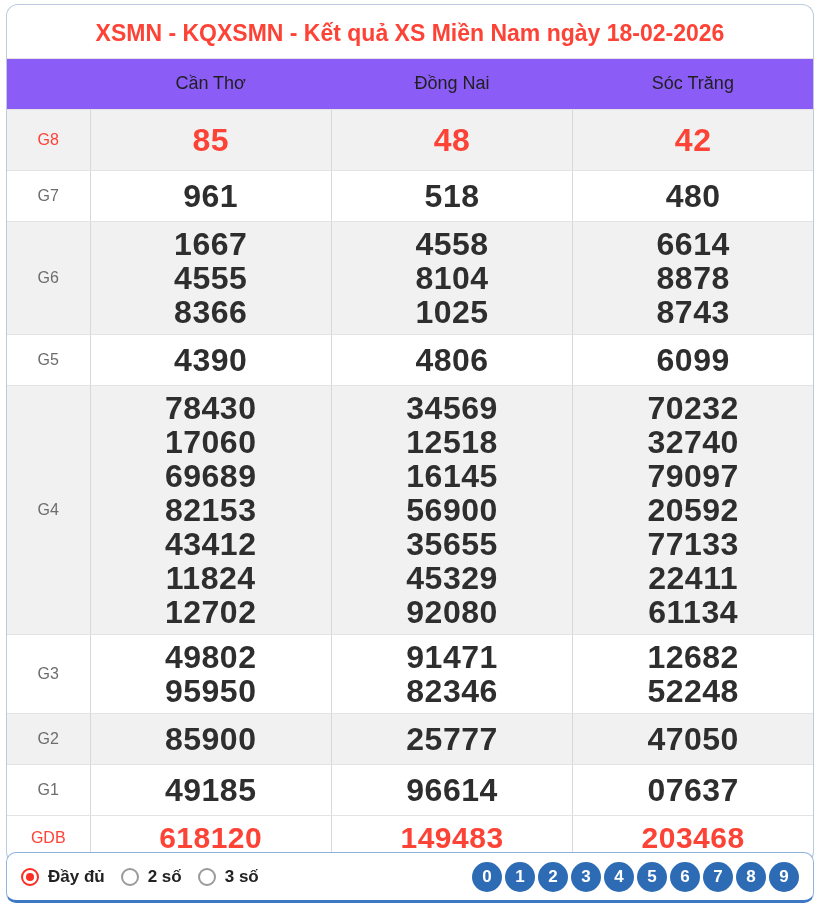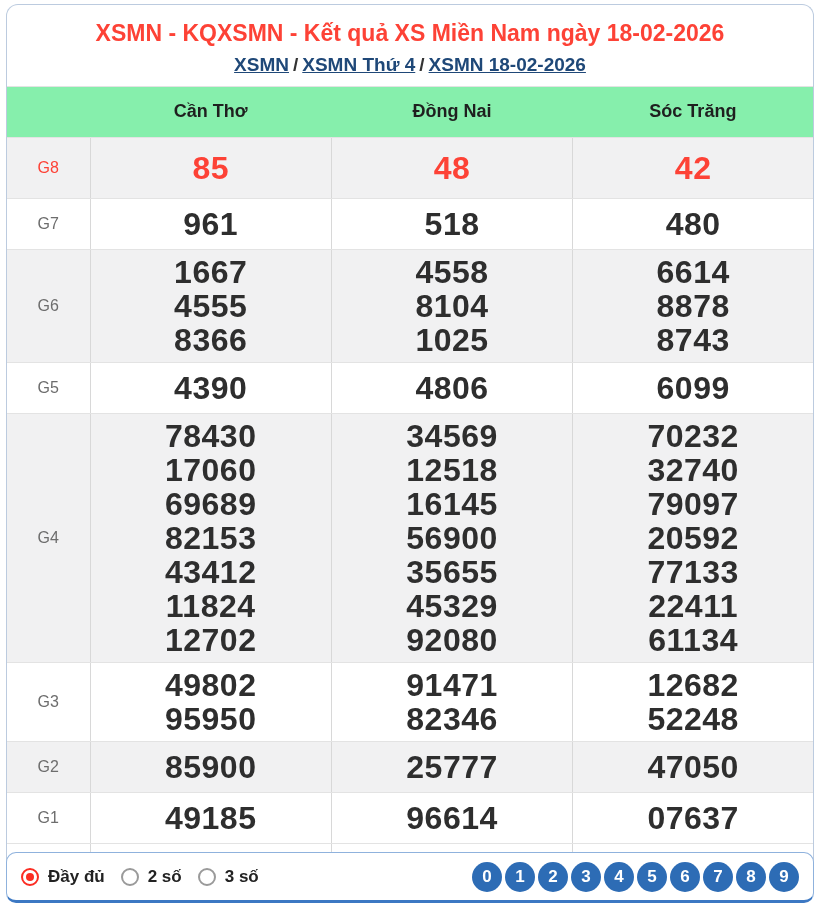--- a/index.html
+++ b/index.html
@@ -11,22 +11,22 @@
         background:#fff;overflow:hidden;}
   .card-head{padding:14px 10px 10px;text-align:center;}
   .title{color:#fd4236;font-weight:bold;font-size:23px;line-height:1.25;}
   .breadcrumb{margin-top:6px;font-size:19px;font-weight:bold;color:#333;}
   .bc-link{color:#1f4878;text-decoration:underline;cursor:pointer;}
   .bc-sep{color:#333;padding:0 4px;font-weight:bold;}
 
   
   table.results{width:100%;border-collapse:collapse;border-top:1px solid #e3e3e3;}
   table.results col.lbl{width:83px;}
-  th.col-head{font-size:18px;font-weight:700;color:#1f1f1f;height:48px;text-align:center;
-              border-bottom:1px solid #e3e3e3;background:#86efac;}
+  th.col-head{font-size:18px;font-weight:400;color:#1f1f1f;height:48px;text-align:center;
+              border-bottom:1px solid #e3e3e3;background:#8b5cf6;}
   td{border-bottom:1px solid #e3e3e3;text-align:center;vertical-align:middle;}
   td.cell{border-left:1px solid #d8d8d8;padding:5px 0;}
   td.row-label{color:#6d6d6d;font-size:16px;padding:5px 0;}
   tr.shaded td{background:#f1f1f2;}
   .val{font-size:32px;font-weight:bold;color:#2e2e2e;line-height:34px;letter-spacing:0.5px;}
   tr.red-row .val{color:#fd4236;}
   tr.red-row td.row-label{color:#fd4236;}
   tr.gdb .val{font-size:30px;}
   tr.g8 td{height:50px;}
   tr.g7 td,tr.g5 td,tr.g2 td,tr.g1 td{height:40px;}
@@ -50,21 +50,20 @@
          cursor:pointer;user-select:none;}
 </style>
 </head>
 <body>
 
 <div class="page">
 
   <div class="card">
     <div class="card-head">
       <div class="title">XSMN - KQXSMN - Kết quả XS Miền Nam ngày 18-02-2026</div>
-      <div class="breadcrumb"><a class="bc-link">XSMN</a><span class="bc-sep">/</span><a class="bc-link">XSMN Thứ 4</a><span class="bc-sep">/</span><a class="bc-link">XSMN 18-02-2026</a></div>
     </div>
 
     <table class="results">
       <colgroup>
         <col class="lbl">
           <col>
           <col>
           <col>
       </colgroup>
       <thead>

